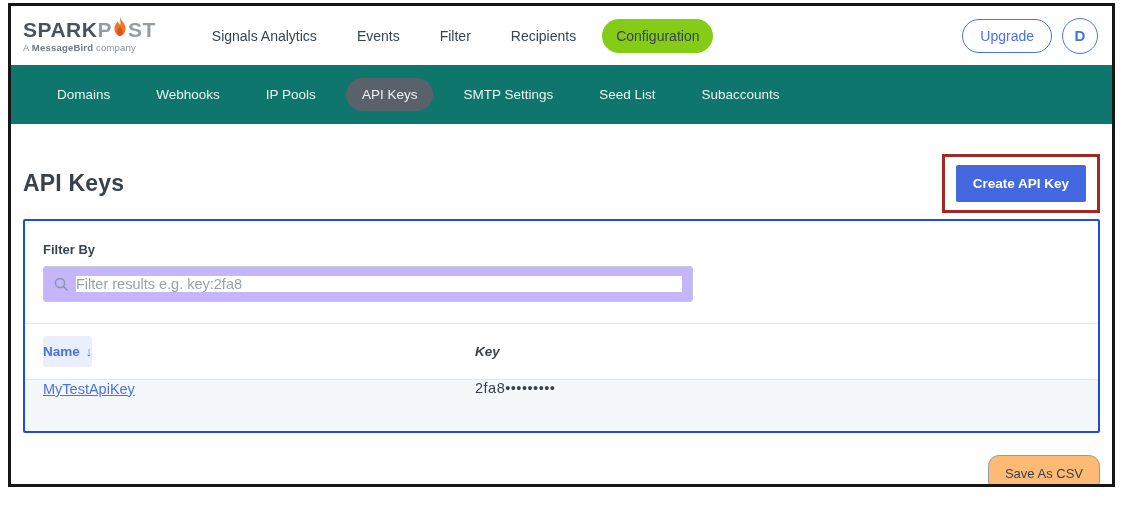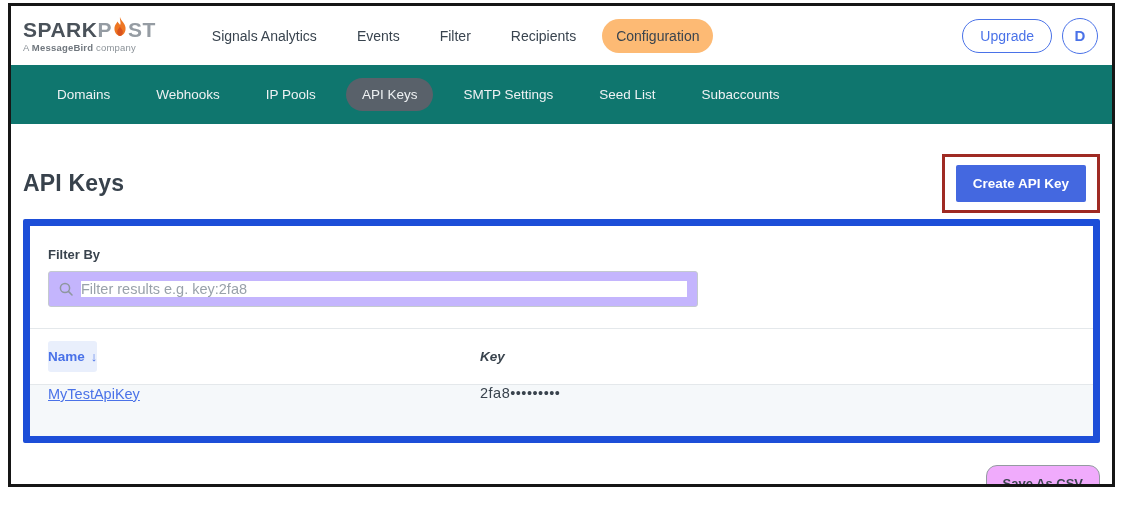--- a/index.html
+++ b/index.html
@@ -10,56 +10,56 @@
   .topbar { height:59px; display:flex; align-items:center; background:#ffffff; padding:0 14px 0 12px; }
   .logo { display:flex; flex-direction:column; line-height:1; margin-right:42px; }
   .logo-word { display:flex; align-items:center; font-weight:bold; font-size:21px; letter-spacing:0.5px; }
   .logo-spark { color:#4a525a; }
   .logo-p, .logo-st { color:#959ca3; font-weight:bold; }
   .logo-flame { width:14px; height:21px; margin:0 1px; position:relative; top:-2px; }
   .logo-tagline { font-size:9.5px; color:#8b9298; margin-top:3px; letter-spacing:0.2px; }
   .logo-tagline b { color:#70777e; }
   .topnav { display:flex; align-items:center; gap:12px; }
   .topnav-item { font-size:14px; color:#39444f; padding:9px 14px; border-radius:17px; cursor:pointer; white-space:nowrap; }
-  .topnav-item.active { background:#fdba74; }
+  .topnav-item.active { background:#84cc16; }
   .top-right { margin-left:auto; display:flex; align-items:center; gap:10px; }
   .upgrade-btn { border:1px solid #4a72e8; color:#4a72e8; background:#fff; font-size:14px; padding:8px 17px; border-radius:18px; cursor:pointer; font-family:"Liberation Sans", sans-serif; }
   .avatar { width:36px; height:36px; border-radius:50%; border:1.5px solid #4a72e8; color:#4a72e8; font-size:15px; font-weight:bold; display:flex; align-items:center; justify-content:center; cursor:pointer; background:#fff; }
 
   
   .subnav { height:59px; background:#0f766e; display:flex; align-items:center; padding:0 14px 0 30px; gap:14px; }
   .subnav-item { color:#eef1f3; font-size:13.5px; padding:9px 16px; border-radius:18px; cursor:pointer; white-space:nowrap; }
   .subnav-item.active { background:#59616a; }
 
   
   .content { padding:0 12px; background:#fff; }
   .title-row { display:flex; align-items:center; justify-content:space-between; margin-top:30px; }
   .page-title { font-size:23px; font-weight:bold; color:#38424c; letter-spacing:0.2px; }
   .annotation-box { border:3px solid #9f2a23; padding:8px 11px; background:transparent; }
   .create-btn { background:#4468e0; color:#ffffff; border:none; font-size:13.5px; font-weight:bold; padding:11px 17px; border-radius:2px; cursor:pointer; font-family:"Liberation Sans", sans-serif; }
 
-  .card { margin-top:6px; border:7px solid #1d4ed8; border-radius:2px; background:#fff; }
+  .card { margin-top:6px; border:2px solid #1d4ed8; border-radius:2px; background:#fff; }
   .filter-section { padding:21px 18px 0 18px; height:103px; border-bottom:1px solid #e4e8eb; }
   .filter-label { font-size:13px; font-weight:bold; color:#39434d; margin-bottom:9px; }
   .filter-input-wrap { width:650px; height:36px; border:1px solid #c4cacf; border-radius:3px; display:flex; align-items:center; padding:0 10px; background:#c4b5fd; }
   .filter-input { border:none; outline:none; flex:1; font-size:14.5px; color:#39434d; font-family:"Liberation Sans", sans-serif; }
   .filter-input::placeholder { color:#99a2aa; opacity:1; }
   .search-icon { margin-right:8px; display:flex; align-items:center; }
 
   .table-header { display:flex; align-items:center; height:55px; padding:0 18px; }
   .col-name { width:432px; }
   .name-pill { display:inline-flex; align-items:center; gap:6px; background:#e9effc; color:#4a72e8; font-weight:bold; font-size:13.5px; padding:8px 0; border-radius:3px; cursor:pointer; }
   .sort-arrow { font-size:13px; }
   .col-key-header { font-size:13.5px; font-weight:bold; color:#39434d;font-style:italic; }
   .table-row { display:flex; height:52px; padding:0 18px; background:#f5f8fa; border-top:1px solid #e4e8eb; }
   .row-link { color:#4a72e8; font-size:14.5px; text-decoration:underline; cursor:pointer; }
   .row-key { font-size:14.5px; color:#39434d; letter-spacing:0.5px; }
 
   .footer-row { display:flex; justify-content:flex-end; margin-top:22px; }
-  .csv-btn { background:#f0abfc; border:1px solid #949ba1; color:#39434d; font-size:13px; font-weight:bold; padding:10px 16px; border-radius:11px; cursor:pointer; font-family:"Liberation Sans", sans-serif; }
+  .csv-btn { background:#fdba74; border:1px solid #949ba1; color:#39434d; font-size:13px; font-weight:normal; padding:10px 16px; border-radius:11px; cursor:pointer; font-family:"Liberation Sans", sans-serif; }
 </style>
 </head>
 <body>
 
 <div class="frame">
 
   <div class="topbar">
     <div class="logo">
       <div class="logo-word">
         <span class="logo-spark">SPARK</span>

